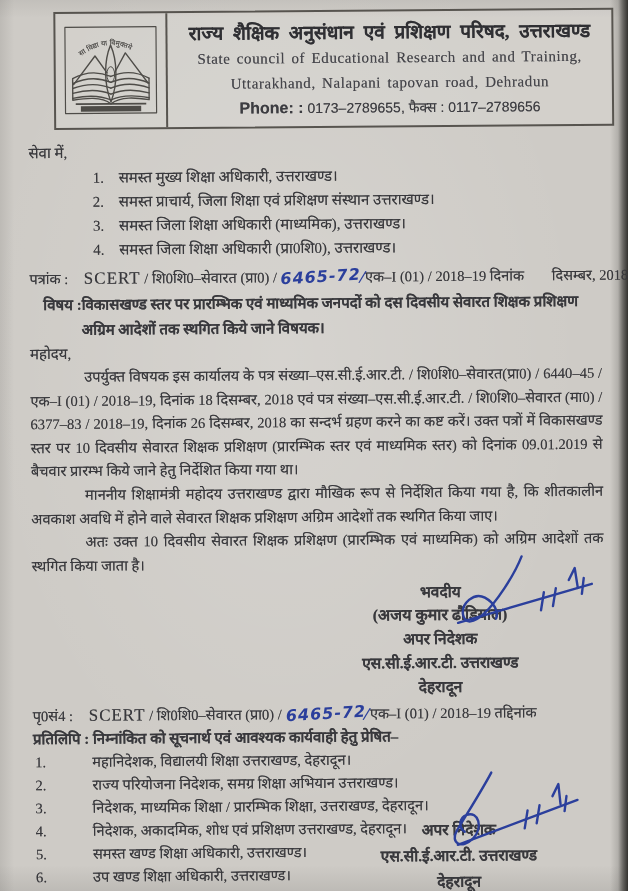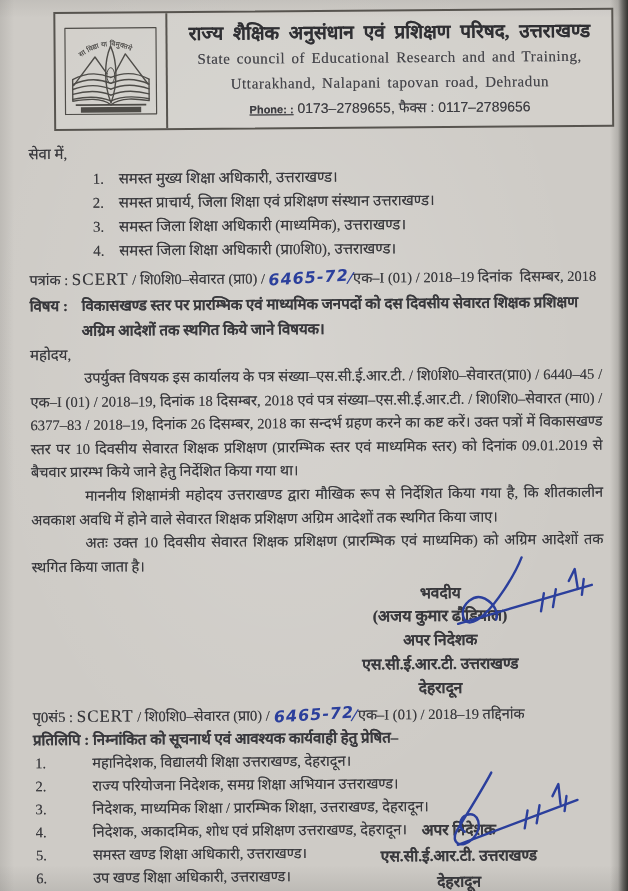--- a/index.html
+++ b/index.html
@@ -24,33 +24,33 @@
   .letterhead{
     margin-left:26px;width:560px;box-sizing:border-box;
     border:2px solid #57544f;display:flex;background:rgba(255,255,255,.10);
   }
   .logo-cell{width:112px;flex:none;border-right:2px solid #57544f;padding:5px 4px;box-sizing:border-box;display:flex;align-items:center;justify-content:center;}
   .logo-cell svg{display:block;}
   .lh-text{flex:1;text-align:center;padding:8px 6px 6px;}
   .org-hi{font-weight:bold;font-size:19px;line-height:26px;word-spacing:5px;color:#2f2f33;}
   .org-en{font-size:15px;line-height:25px;letter-spacing:.6px;color:#45454b;word-spacing:2px;}
   .phone-line{font-size:14px;line-height:24px;color:#3c3c41;font-family:"Liberation Sans","DejaVu Sans",sans-serif;}
-  .phone-lbl{font-weight:bold;font-size:11px;text-decoration:underline;}
+  .phone-lbl{font-weight:bold;font-size:16px;}
   
   .salutation{margin-top:13px;font-size:15px;line-height:21px;}
   .addr-list{margin:2px 0 0 64px;}
   .addr-row{display:flex;font-size:15px;line-height:24px;}
   .addr-row .n{width:26px;flex:none;}
   .refline{margin-top:4px;font-size:14.5px;line-height:25px;white-space:nowrap;}
-  .scert{font-family:"Liberation Serif","DejaVu Serif",serif;font-size:17px;letter-spacing:1px;}
+  .scert{font-family:"Liberation Serif","DejaVu Serif",serif;font-size:17px;letter-spacing:1px;margin-left:12px;}
   .hw{color:#2b3f9c;font-family:"DejaVu Sans","Liberation Sans",sans-serif;font-style:italic;font-weight:600;font-size:16px;letter-spacing:1px;display:inline-block;transform:rotate(-3deg);text-shadow:none;}
   .hw-mark{color:#2b3f9c;display:inline-block;transform:rotate(14deg) scale(1.25,1.35);font-weight:bold;margin:0 1px 0 -1px;text-shadow:none;}
-  .ref-date{margin-left:4px;}
+  .ref-date{margin-left:24px;}
   .subject{display:flex;font-size:15px;font-weight:bold;line-height:25px;margin-top:1px;}
-  .subject .lbl{width:52px;flex:none;}
+  .subject .lbl{width:52px;flex:none;text-align:right;}
   .subject .txt{flex:1;}
   .greeting{font-size:15px;line-height:23px;}
   .para{font-size:14.6px;line-height:23.6px;text-align:justify;text-indent:54px;margin:0;}
   
   .closing{font-weight:bold;font-size:15.5px;margin:6px 0 0 388px;line-height:22px;}
   .sign-block{position:relative;width:300px;margin:0 14px 0 auto;text-align:center;font-size:15.5px;font-weight:bold;line-height:24px;}
   .sign-block .name{font-size:16px;}
   .sig1{position:absolute;top:-52px;right:-12px;pointer-events:none;}
   .endline{margin-top:2px;font-size:14.5px;line-height:24px;white-space:nowrap;}
   .copy-head{font-size:15px;font-weight:bold;line-height:23px;}
@@ -156,21 +156,21 @@
         <path class="sig-ink" d="M36,72 L170,34"></path>
         <path class="sig-ink" d="M122,42 l-3,18 M134,38 l-3,18 M147,30 l6,-12 l3,20 M162,28 l-2,16"></path>
       </svg>
       <div class="name">(अजय कुमार ढौंडियाल)</div>
       <div>अपर निदेशक</div>
       <div>एस.सी.ई.आर.टी. उत्तराखण्ड</div>
       <div>देहरादून</div>
     </div>
 
     <div class="endline">
-      <span>पृ0सं5 :</span>
+      <span>पृ0सं4 :</span>
       <span class="scert">SCERT</span><span> / शि0शि0–सेवारत (प्रा0) /</span>
       <span class="hw">6465-72</span><span class="hw-mark">/</span><span>एक–I (01) / 2018–19 तद्दिनांक</span>
     </div>
 
     <div class="copy-head">प्रतिलिपि : निम्नांकित को सूचनार्थ एवं आवश्यक कार्यवाही हेतु प्रेषित–</div>
     <div>
 
         <div class="copy-row">
           <span class="n">1.</span>
           <span>महानिदेशक, विद्यालयी शिक्षा उत्तराखण्ड, देहरादून।</span>

